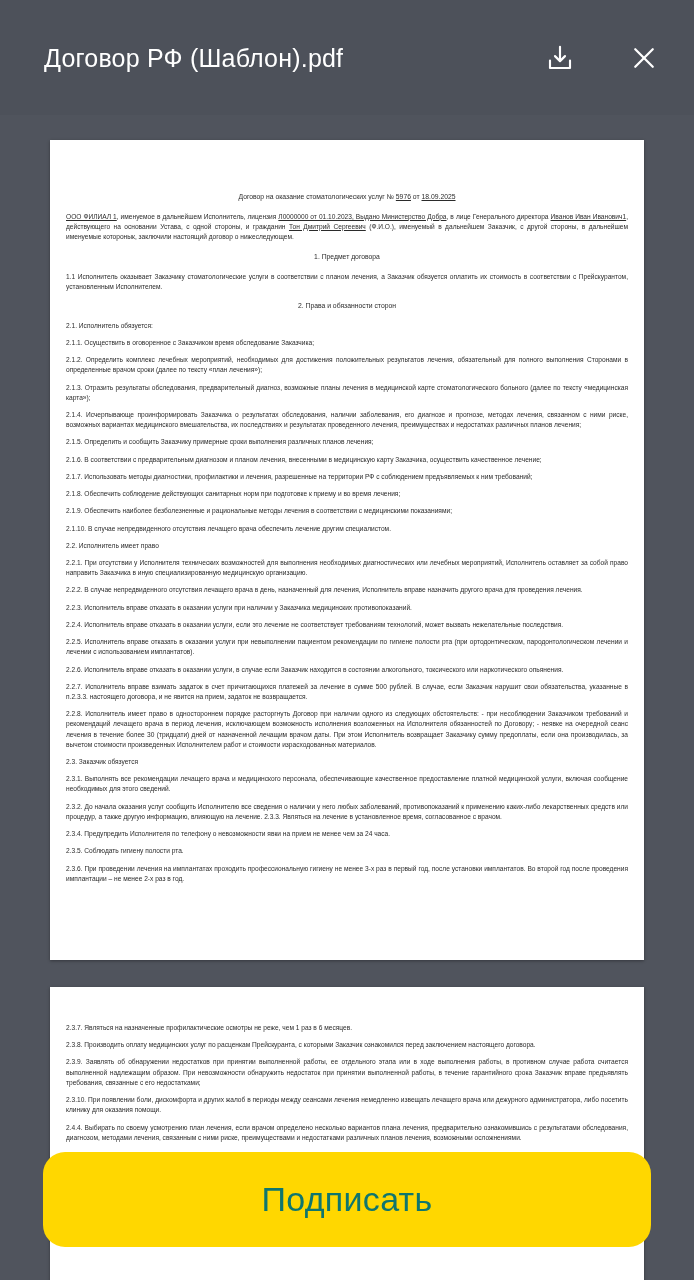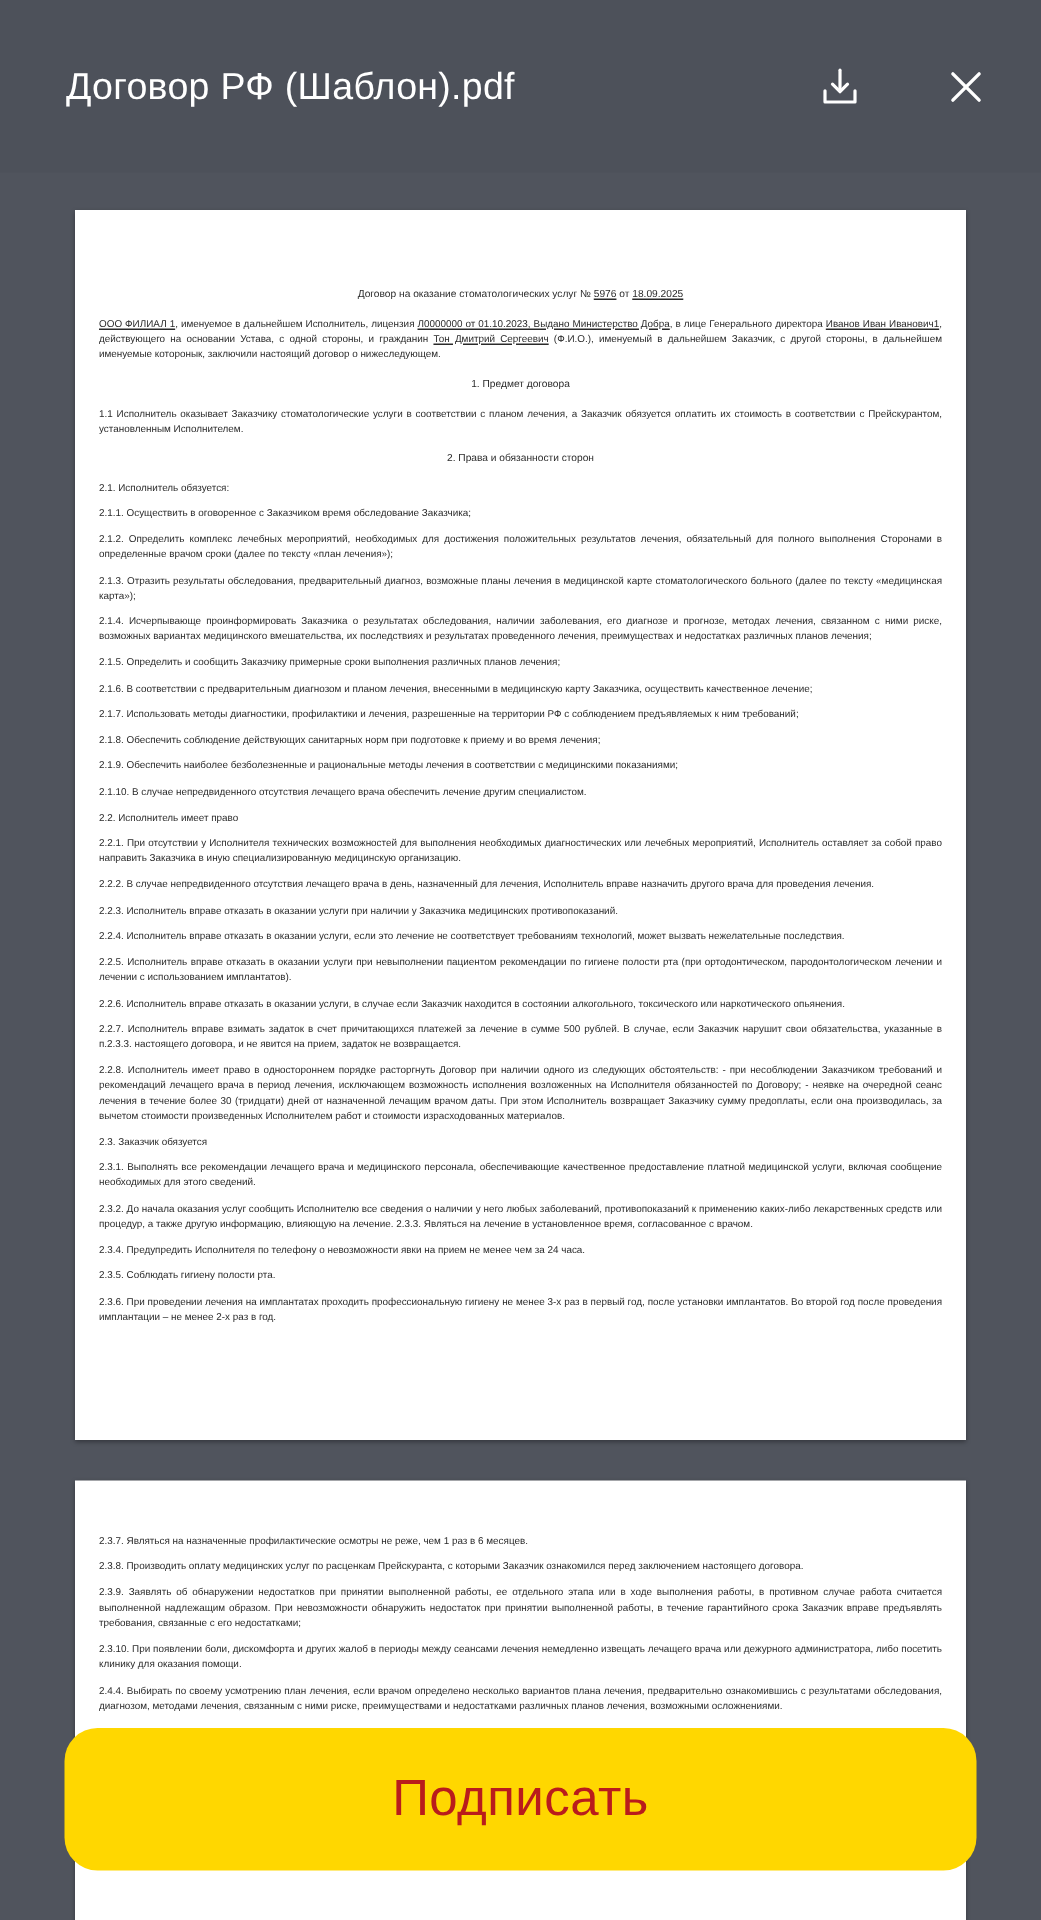--- a/index.html
+++ b/index.html
@@ -133,21 +133,21 @@
     justify-content: center;
     z-index: 20;
   }
 
   .sign-button {
     width: 608px;
     height: 95px;
     background: #ffd700;
     border: none;
     border-radius: 22px;
-    color: #b91c1c;
+    color: #0f766e;
     font-size: 34px;
     font-family: "Liberation Sans", "DejaVu Sans", sans-serif;
     font-weight: 400;
     letter-spacing: 0.3px;
     cursor: pointer;
     display: flex;
     align-items: center;
     justify-content: center;
   }
 </style>

